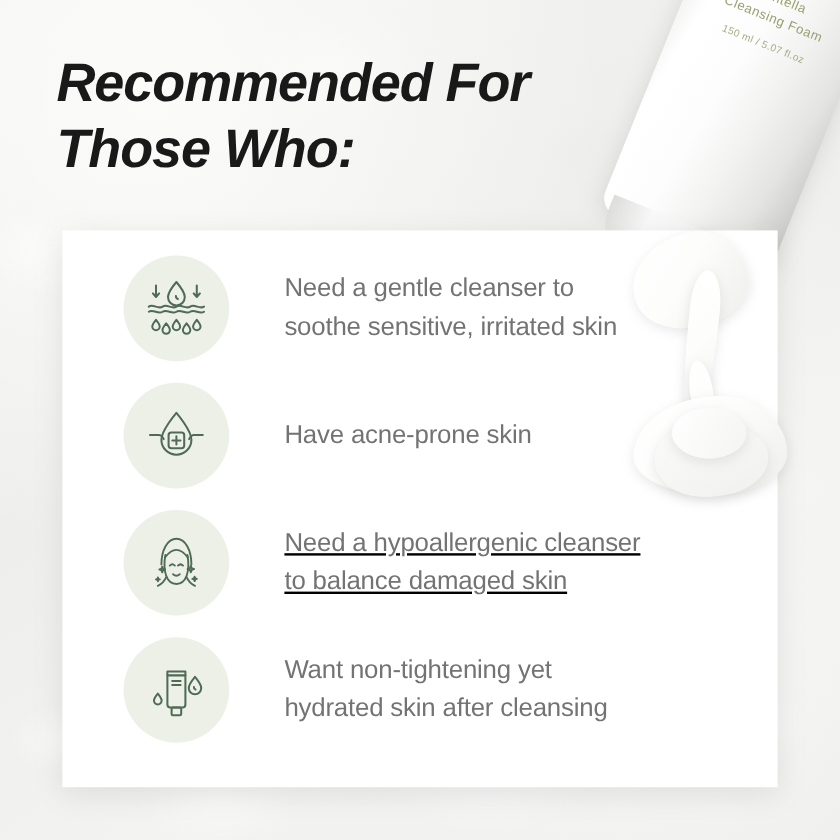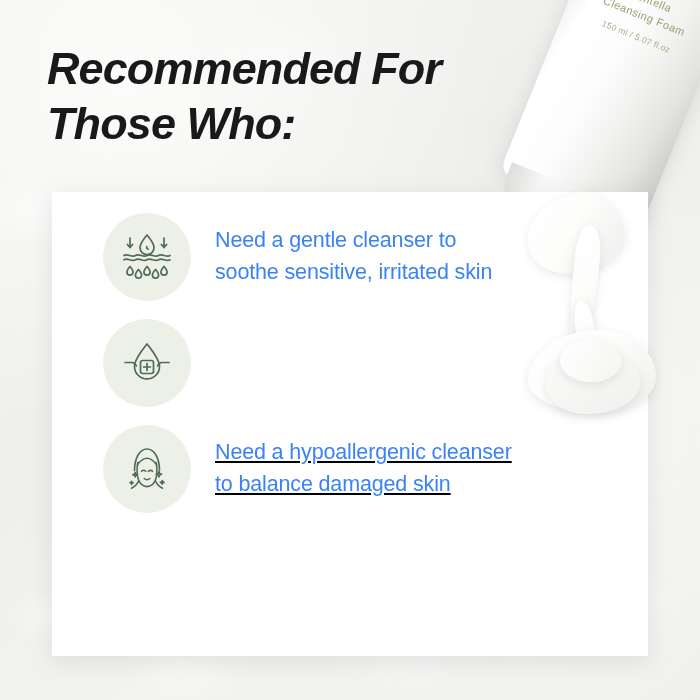--- a/index.html
+++ b/index.html
@@ -87,24 +87,24 @@
     border-radius: 50%;
     background: #edf0e7;
     display: flex;
     align-items: center;
     justify-content: center;
     flex: 0 0 auto;
   }
   .icon-circle svg { display: block; }
 
   .row-text {
-    margin-left: 24px;
+    margin-left: 46px;
     font-size: 21.5px;
     line-height: 1.47;
-    color: #3b82f6;
+    color: #737373;
     letter-spacing: -0.15px;
     white-space: pre-line;
   }
 
   
   #tube-wrap {
     position: absolute;
     left: 489px;
     top: -128px;
     width: 290px;
@@ -245,20 +245,21 @@
     <div class="row row-1">
       <div class="icon-circle">
         <svg width="56" height="56" viewBox="0 0 56 56" fill="none" stroke="#4f6b55" stroke-width="1.7" stroke-linecap="round" stroke-linejoin="round">
           <path d="M28 9c0 0-12.5 14.6-12.5 22.4a12.5 12.5 0 0 0 25 0C40.5 23.6 28 9 28 9z"></path>
           <path d="M6 27.5h7.2c2.6 0 3.4 1.6 4.2 3.4"></path>
           <path d="M50 27.5h-7.2c-2.6 0-3.4 1.6-4.2 3.4"></path>
           <rect x="21.5" y="25.5" width="13" height="13" rx="2.2"></rect>
           <path d="M28 28.6v6.8M24.6 32h6.8"></path>
         </svg>
       </div>
+      <div class="row-text">Have acne-prone skin</div>
     </div>
 
     <div class="row row-2">
       <div class="icon-circle">
         <svg width="58" height="58" viewBox="0 0 58 58" fill="none" stroke="#4f6b55" stroke-width="1.6" stroke-linecap="round" stroke-linejoin="round">
           <path d="M16.5 30.5C16.5 18.5 21.5 9 29 9s12.5 9.5 12.5 21.5"></path>
           <path d="M19.5 24.5c3.5-4.6 7.2-6.3 9.5-6.3s6 1.7 9.5 6.3"></path>
           <path d="M19.8 22.5c-1.2 7-.9 12.8.6 17.1 1.5 4.2 4.2 7 8.6 7s7.1-2.8 8.6-7c1.5-4.3 1.8-10.1.6-17.1"></path>
           <path d="M23.5 31.3c1.2-1.2 3-1.2 4.2 0"></path>
           <path d="M30.3 31.3c1.2-1.2 3-1.2 4.2 0"></path>
@@ -268,20 +269,35 @@
           <path d="M17.2 32.2a2.6 2.6 0 0 1-2.4 2.4 2.6 2.6 0 0 1 2.4 2.4 2.6 2.6 0 0 1 2.4-2.4 2.6 2.6 0 0 1-2.4-2.4z"></path>
           <path d="M41 31.5a2.9 2.9 0 0 1-2.7 2.7 2.9 2.9 0 0 1 2.7 2.7 2.9 2.9 0 0 1 2.7-2.7 2.9 2.9 0 0 1-2.7-2.7z"></path>
           <path d="M44.2 40.5a2 2 0 0 1-1.9 1.9 2 2 0 0 1 1.9 1.9 2 2 0 0 1 1.9-1.9 2 2 0 0 1-1.9-1.9z"></path>
           <path d="M13.6 41.2a1.7 1.7 0 0 1-1.6 1.6 1.7 1.7 0 0 1 1.6 1.6 1.7 1.7 0 0 1 1.6-1.6 1.7 1.7 0 0 1-1.6-1.6z"></path>
         </svg>
       </div>
       <div class="row-text">Need a hypoallergenic cleanser
 to balance damaged skin</div>
     </div>
 
+    <div class="row row-3">
+      <div class="icon-circle">
+        <svg width="56" height="56" viewBox="0 0 56 56" fill="none" stroke="#4f6b55" stroke-width="1.7" stroke-linecap="round" stroke-linejoin="round">
+          <path d="M20.5 12.5h15v27.5a2.5 2.5 0 0 1-2.5 2.5h-10a2.5 2.5 0 0 1-2.5-2.5V12.5z"></path>
+          <path d="M20.5 15.8h15"></path>
+          <path d="M24.5 20.5h7M24.5 23.8h7"></path>
+          <rect x="24" y="42.5" width="8" height="6.5" rx="1"></rect>
+          <path d="M43.5 17c0 0-5.2 6.2-5.2 9.4a5.2 5.2 0 0 0 10.4 0c0-3.2-5.2-9.4-5.2-9.4z"></path>
+          <path d="M42.6 25.6a2 2 0 0 0 1.3 2"></path>
+          <path d="M12.5 31c0 0-3.2 3.8-3.2 5.8a3.2 3.2 0 0 0 6.4 0c0-2-3.2-5.8-3.2-5.8z"></path>
+        </svg>
+      </div>
+      <div class="row-text">Want non-tightening yet
+hydrated skin after cleansing</div>
+    </div>
 
   </div>
 
   <div id="cream-layer">
     <div class="cream" id="cream-lip"></div>
     <div class="cream" id="cream-strand"></div>
     <div class="cream" id="cream-strand2"></div>
     <div class="cream" id="cream-blob"></div>
     <div class="cream" id="cream-blob2"></div>
     <div class="cream" id="cream-swirl"></div>

